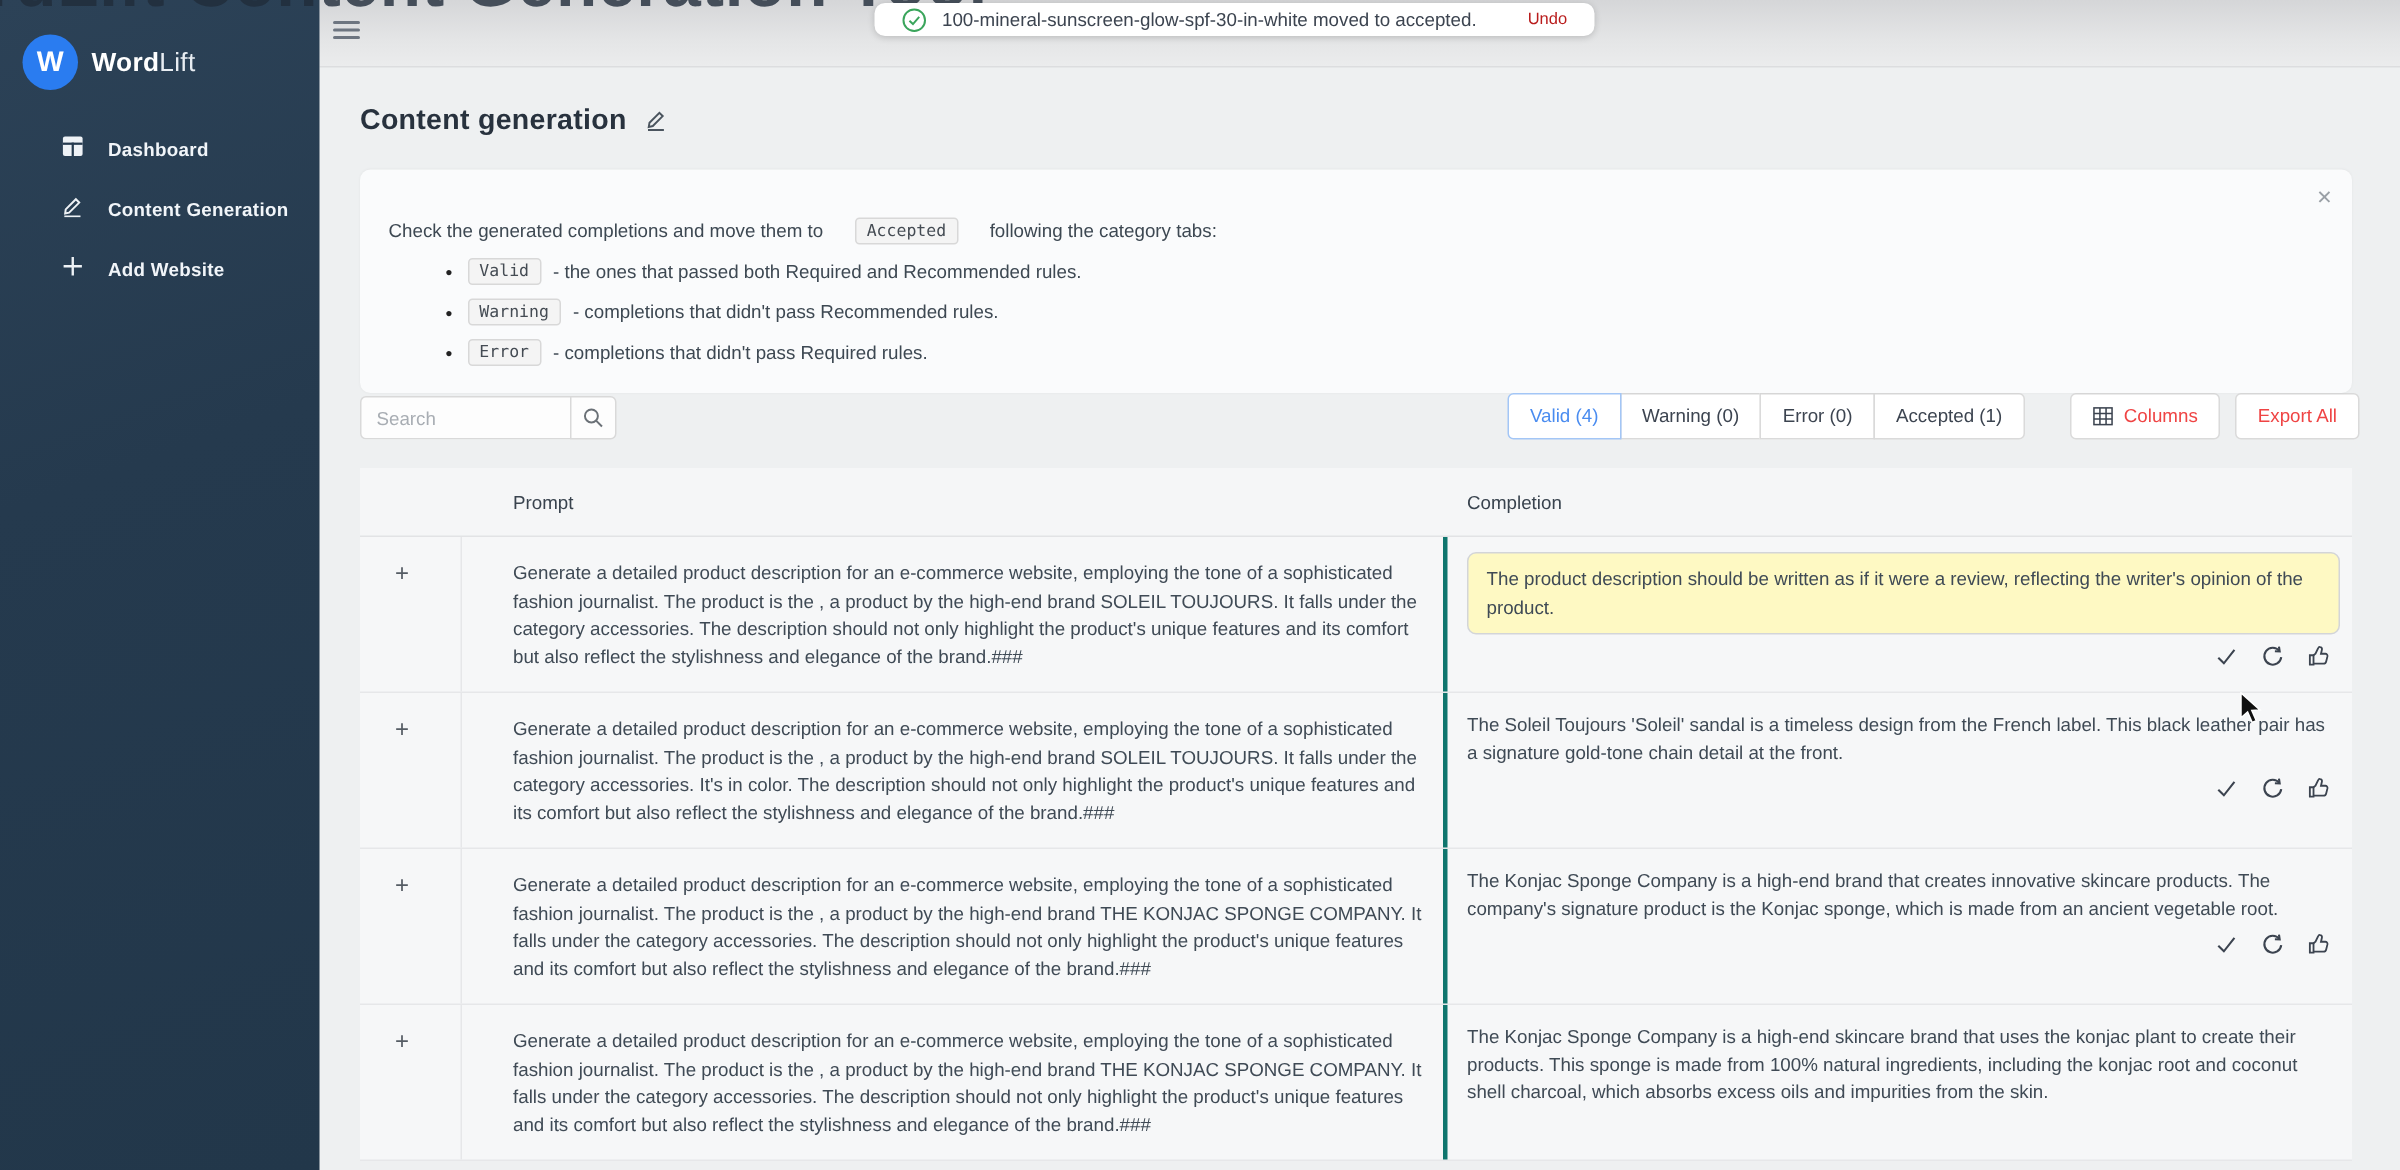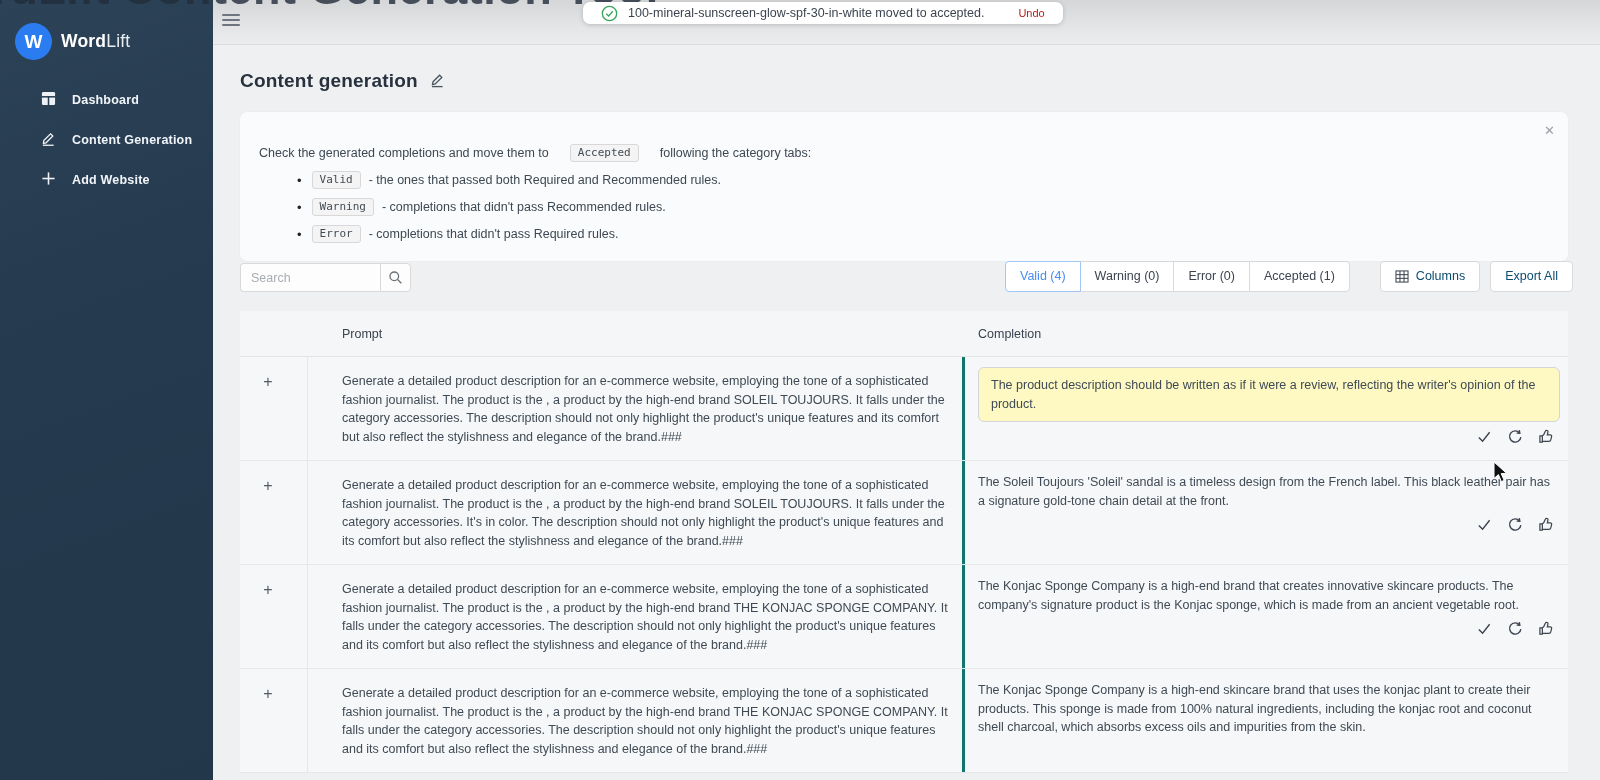--- a/index.html
+++ b/index.html
@@ -105,21 +105,21 @@
   .tab-group{ display:flex; }
   .tab-btn{
     background:#fff; border:1px solid #dadada; color:#3c4450;
     font-size:12.5px; padding:7px 14px; margin-left:-1px; cursor:pointer;
     font-family:inherit; line-height:1.2;
   }
   .tab-btn:first-child{ border-radius:4px 0 0 4px; margin-left:0; }
   .tab-btn:last-child{ border-radius:0 4px 4px 0; }
   .tab-btn.active{ color:#4a8cf0; border-color:#a3c6f6; position:relative; z-index:2; }
   .btn{
-    background:#fff; border:1px solid #dadada; color:#0c4a6e; border-radius:4px;
+    background:#fff; border:1px solid #dadada; color:#ef4444; border-radius:4px;
     font-size:12.5px; padding:7px 14px; cursor:pointer; display:flex;
     align-items:center; gap:7px; font-family:inherit; line-height:1.2;
   }
   .columns-btn{ margin-left:30px; }
   .export-btn{ margin-left:10px; }
 
   
   .table{ margin-top:19px; }
   .t-head{
     display:grid; grid-template-columns:68px 657px 1fr;

